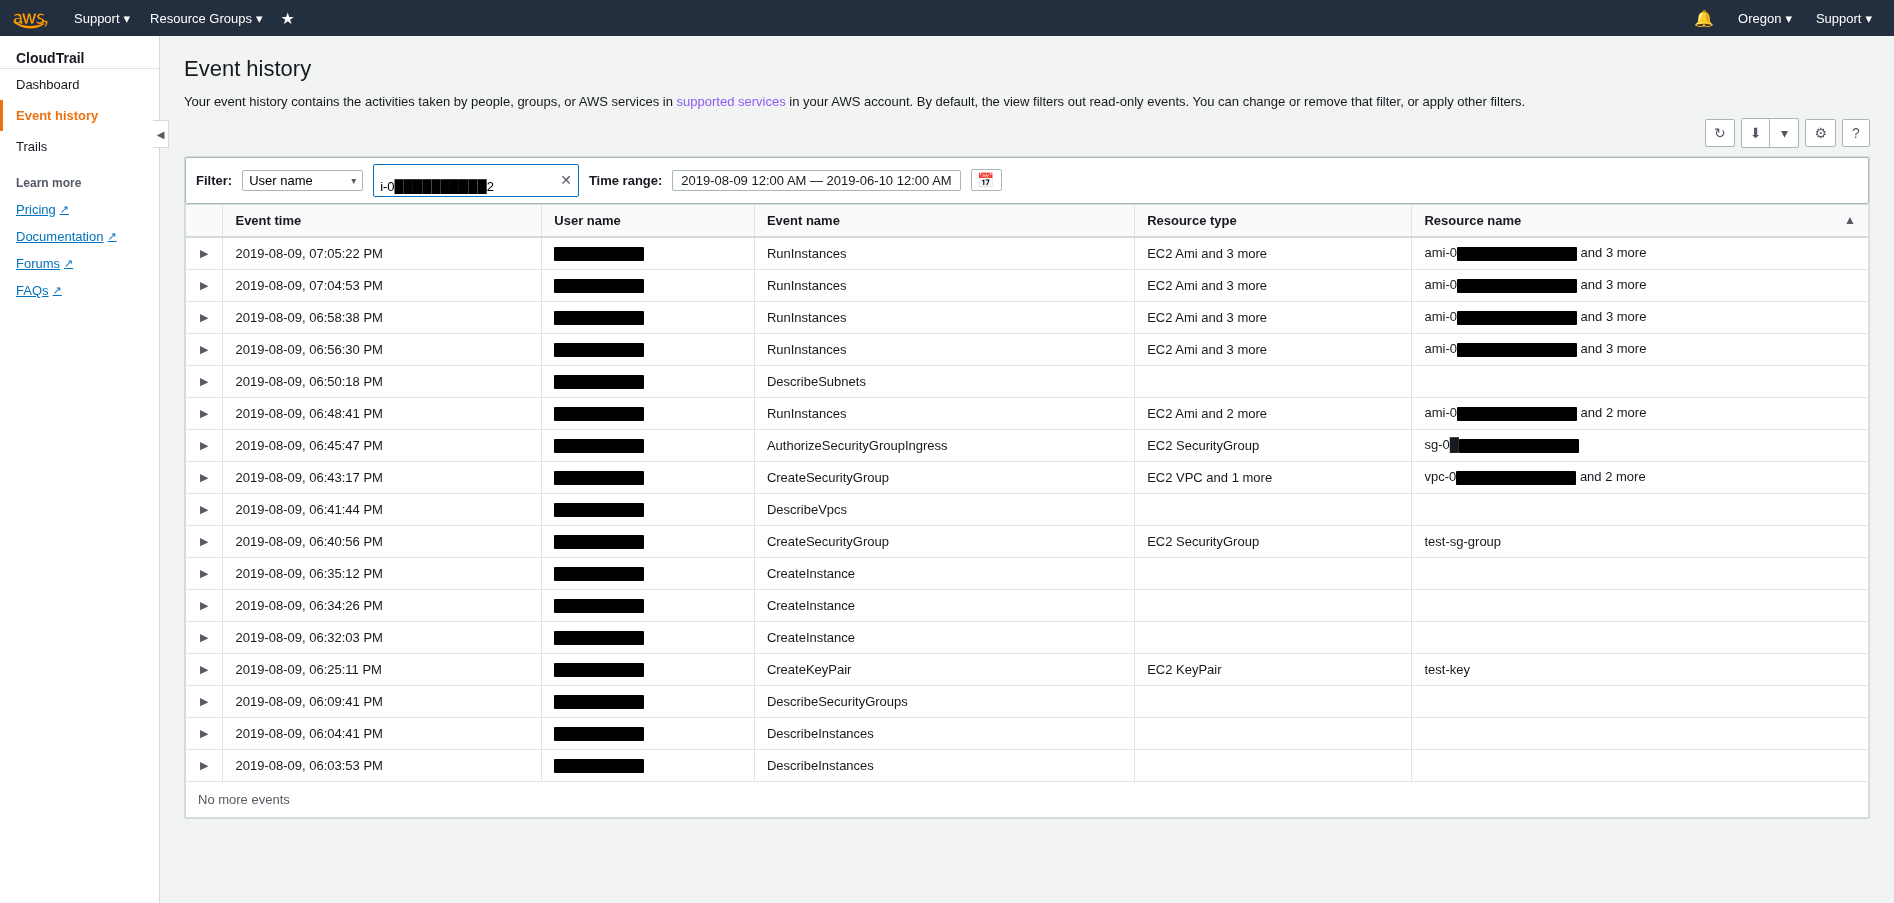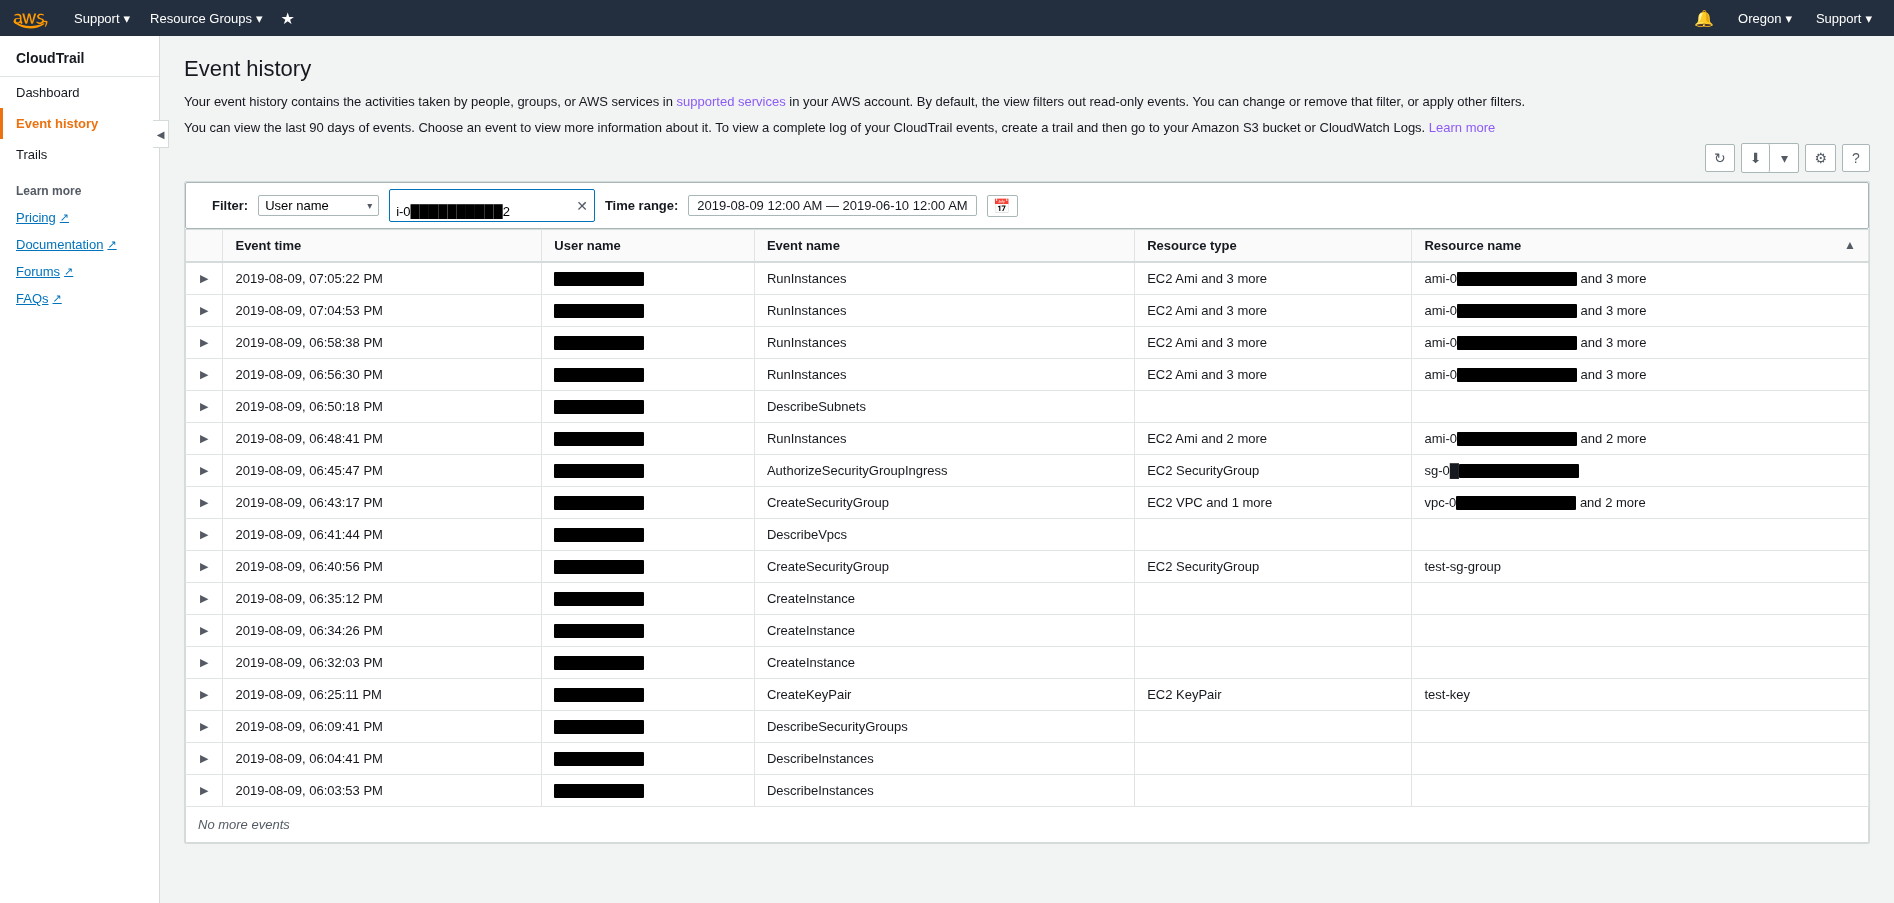--- a/index.html
+++ b/index.html
@@ -46,21 +46,21 @@
       bottom: 0;
       background: #fff;
       border-right: 1px solid #d5dbdb;
       overflow-y: auto;
       z-index: 50;
     }
     .sidebar .service-title {
       font-size: 14px;
       font-weight: bold;
       color: #16191f;
-      padding: 14px 16px 10px;
+      padding: 14px 16px 2px;
       border-bottom: 1px solid #e1e4e5;
     }
     .sidebar-nav-item {
       display: block;
       padding: 8px 16px;
       color: #16191f;
       text-decoration: none;
       cursor: pointer;
       font-size: 13px;
     }
@@ -172,21 +172,21 @@
     }
     .toolbar-btn-group .toolbar-btn:last-child { border-right: none; }
 
     
     .filter-bar {
       display: flex;
       align-items: center;
       background: #fff;
       border: 1px solid #aab7b8;
       border-radius: 2px;
-      padding: 6px 26px;
+      padding: 6px 10px;
       margin-bottom: 0;
       gap: 10px;
     }
     .filter-label { font-size: 13px; font-weight: 600; color: #16191f; }
     .filter-select-wrap {
       display: flex;
       align-items: center;
       border: 1px solid #aab7b8;
       border-radius: 2px;
       background: #fff;
@@ -288,21 +288,20 @@
       border-radius: 1px;
       vertical-align: middle;
     }
     .no-more-events {
       background: #fff;
       border: 1px solid #d5dbdb;
       border-top: none;
       padding: 10px 12px;
       font-size: 13px;
       color: #545b64;
-      font-style: italic;
     }
     .chevron-down { font-size: 10px; color: #545b64; }
     .expand-col { width: 30px; text-align: center; }
     .top-scroll-arrow {
       float: right;
       color: #545b64;
       font-size: 12px;
       cursor: pointer;
     }
   </style>
@@ -364,23 +363,20 @@
 </aside>
 
 <div class="sidebar-toggle">◀</div>
 
 <main class="main-content">
   <h1 class="page-title">Event history</h1>
 
   <p class="description-text">
     <span>Your event history contains the activities taken by people, groups, or AWS services in </span><a class="link">supported services</a><span> in your AWS account. By default, the view filters out read-only events. You can change or remove that filter, or apply other filters.</span>
   </p>
-  <p class="description-text">
-    <span>You can view the last 90 days of events. Choose an event to view more information about it. To view a complete log of your CloudTrail events, create a trail and then go to your Amazon S3 bucket or CloudWatch Logs. </span><a class="link">Learn more</a>
-  </p>
 
   <div class="toolbar">
     <button class="toolbar-btn" title="Refresh">↻</button>
     <div class="toolbar-btn-group">
       <button class="toolbar-btn">⬇</button>
       <button class="toolbar-btn">▾</button>
     </div>
     <button class="toolbar-btn">⚙</button>
     <button class="toolbar-btn">?</button>
   </div>

